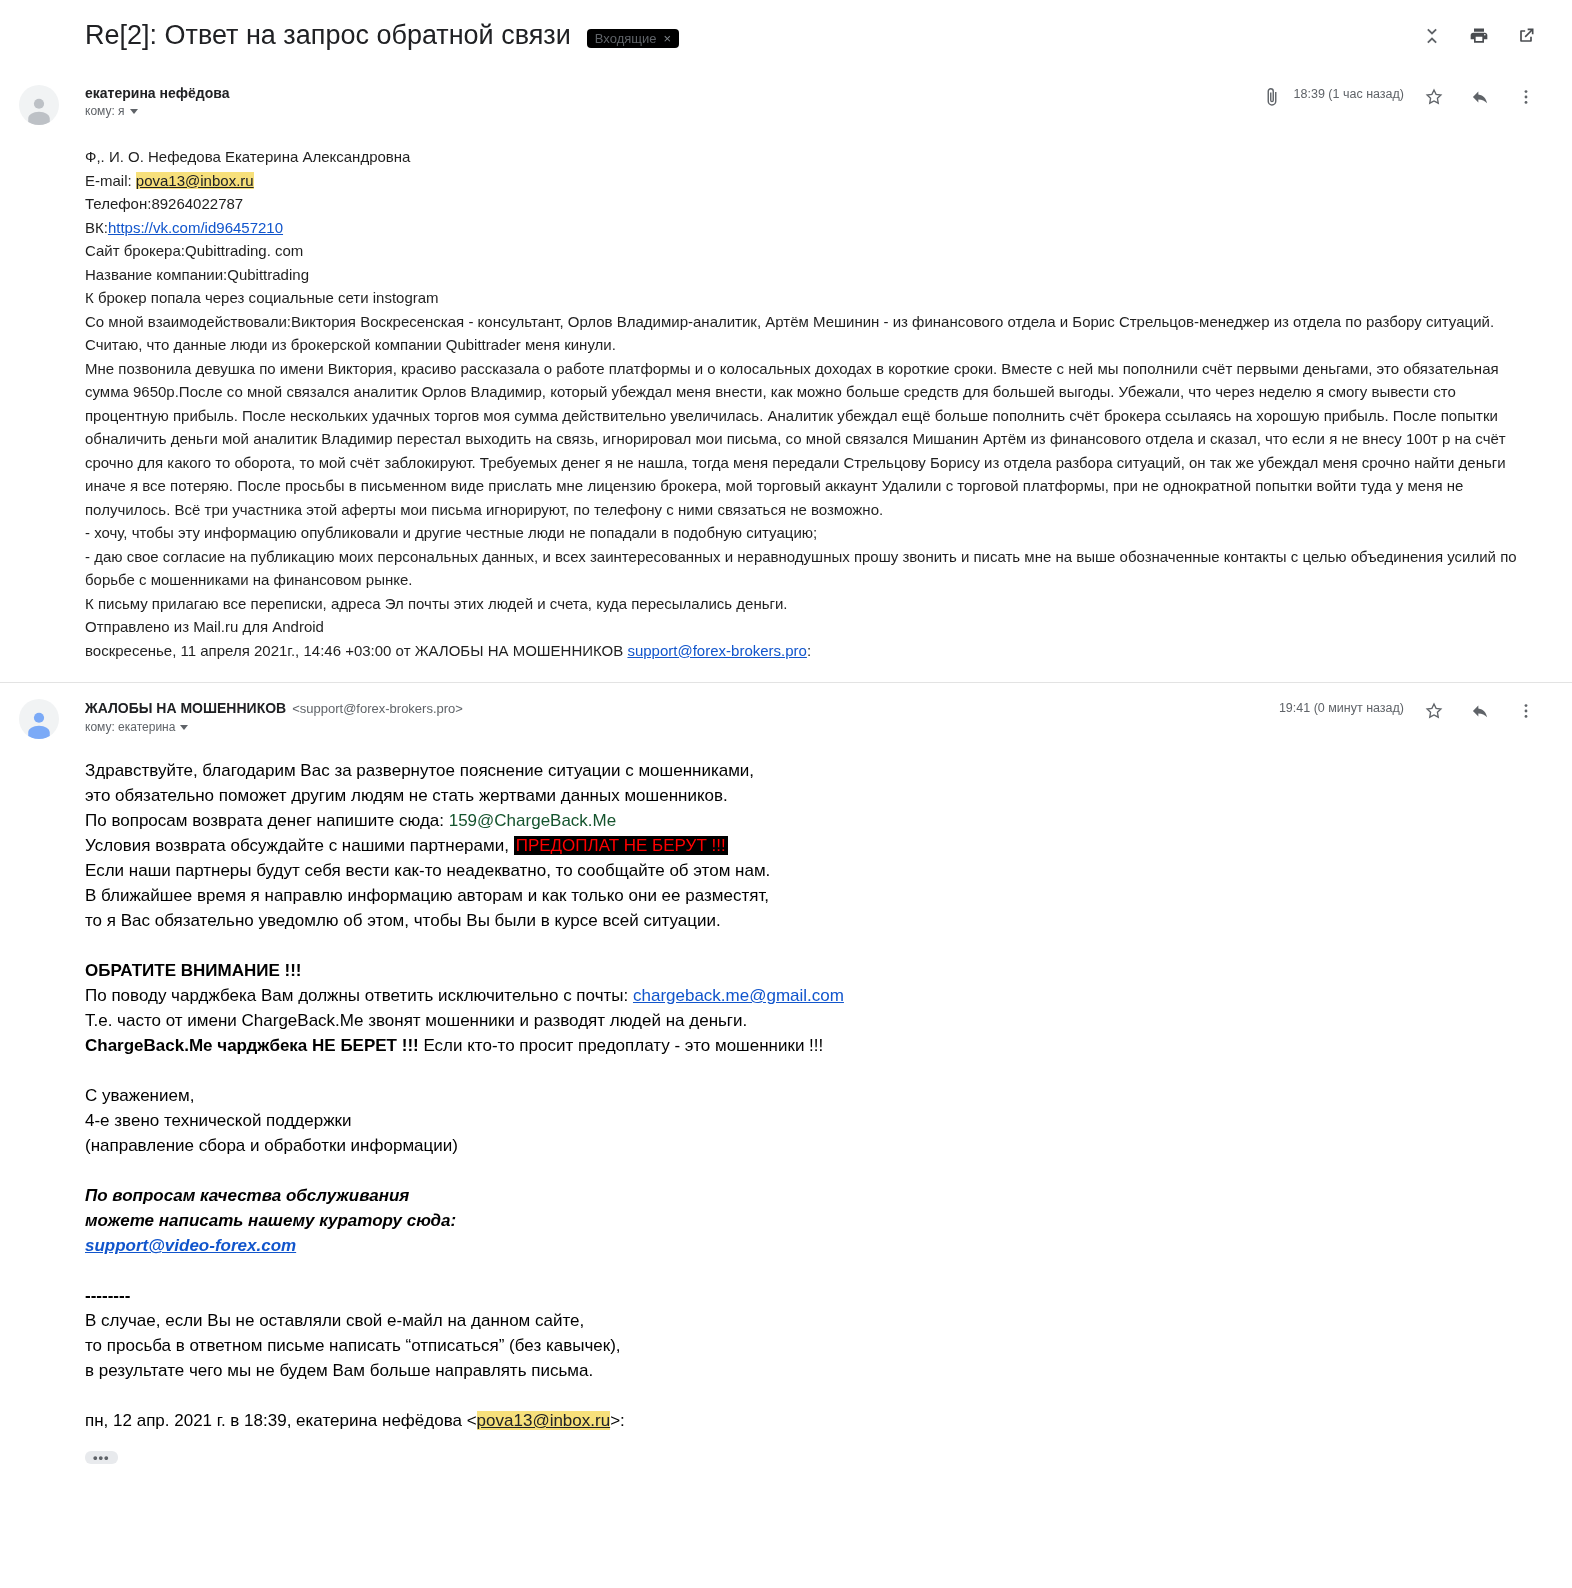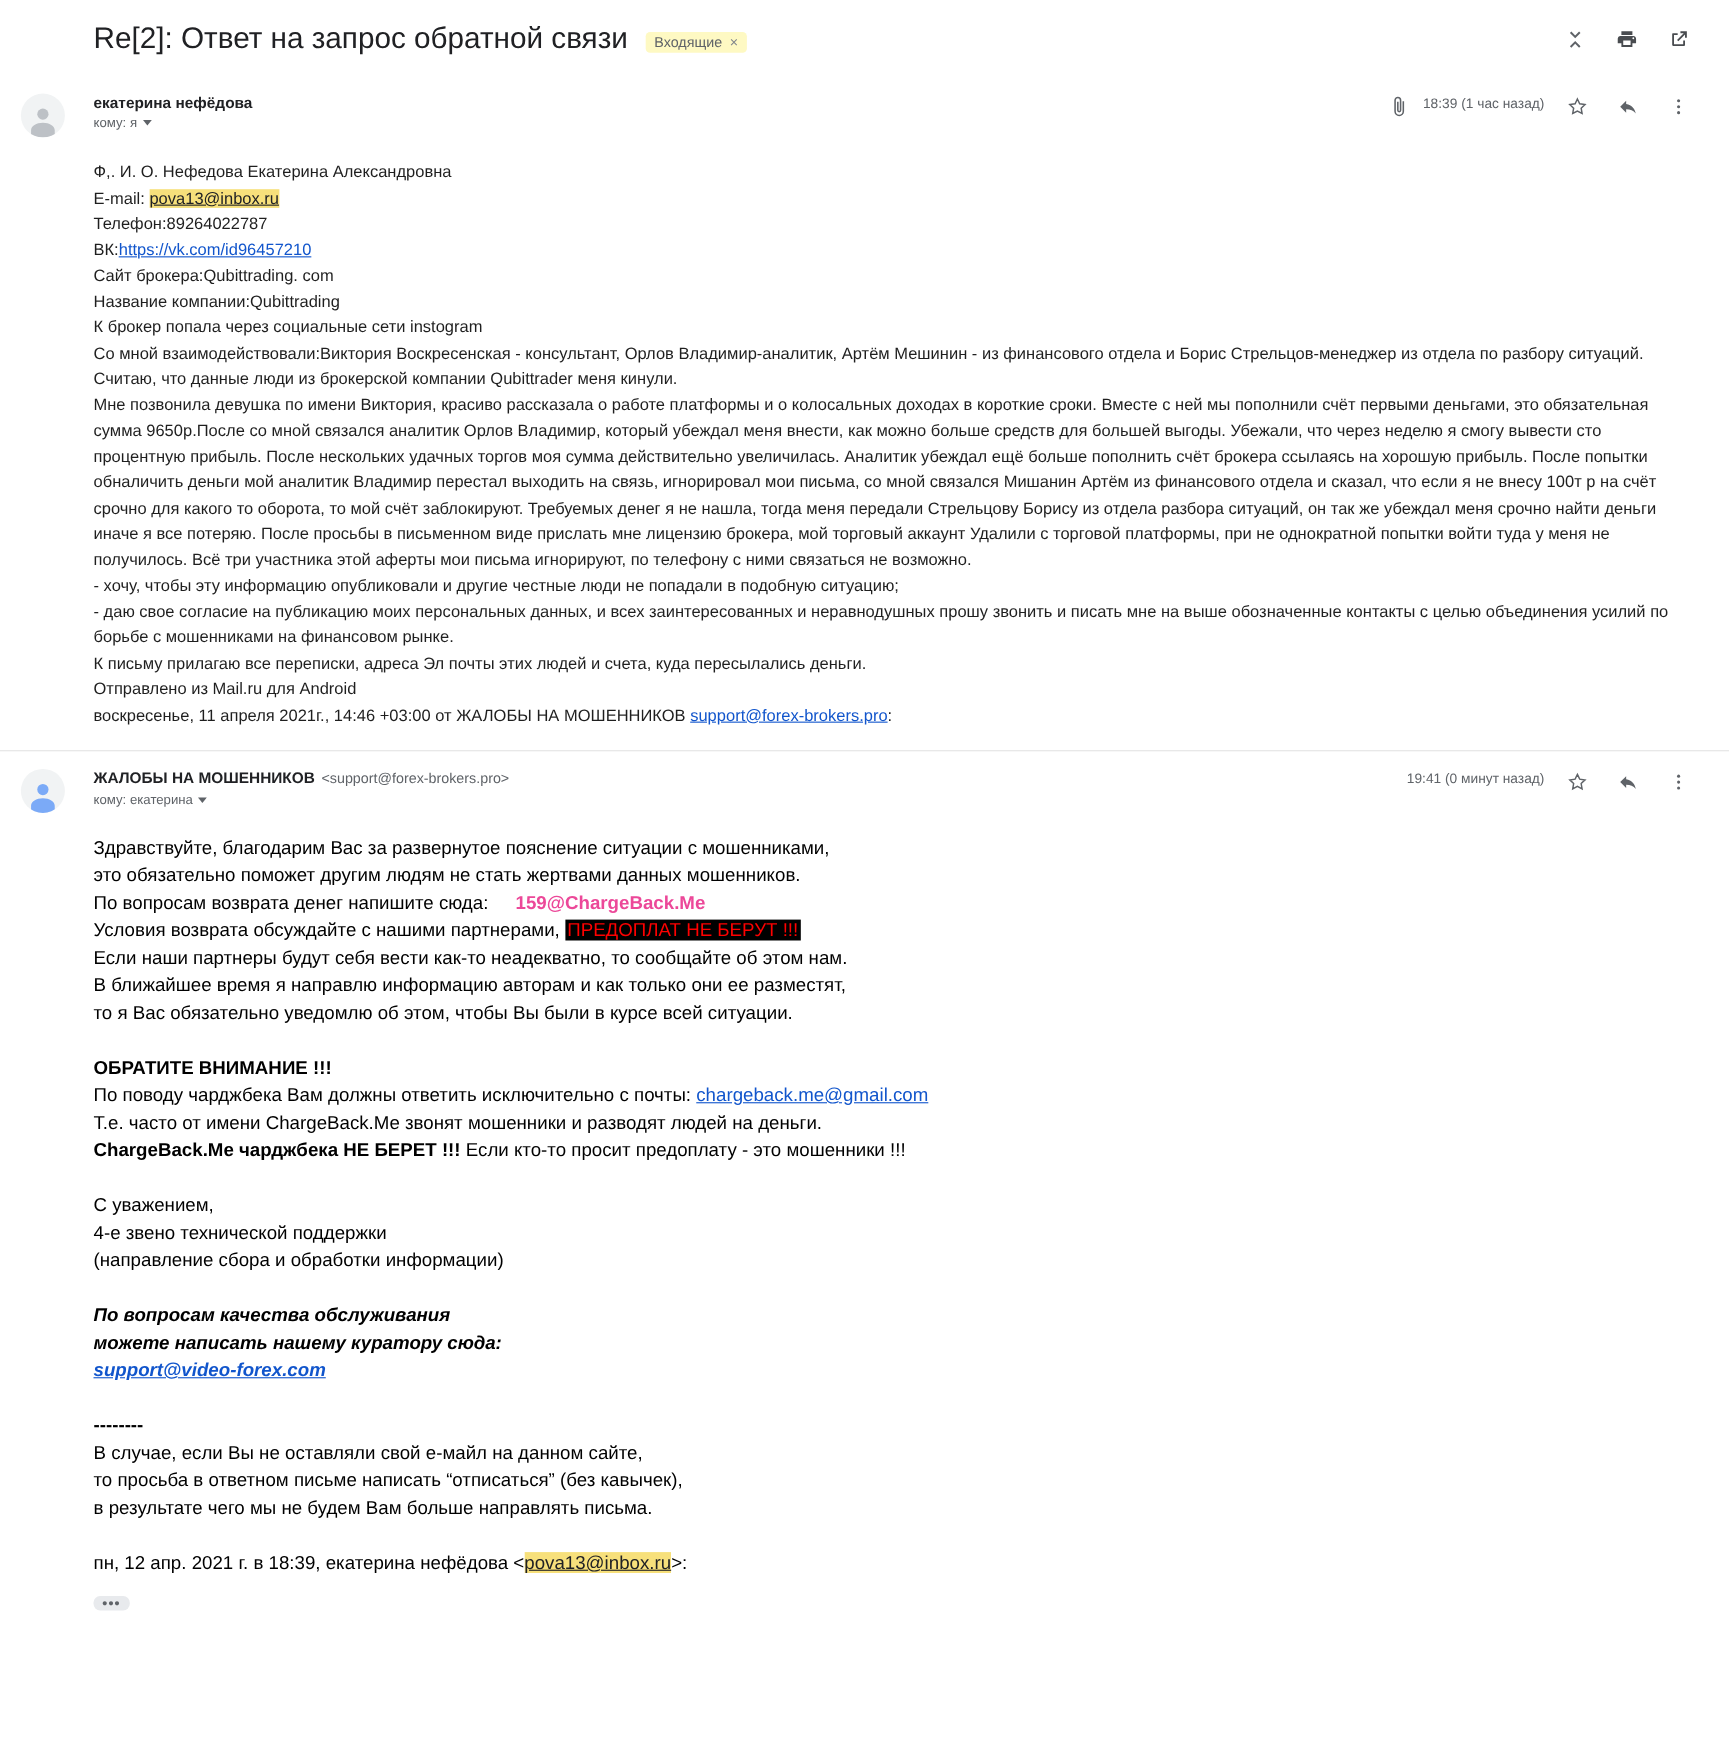--- a/index.html
+++ b/index.html
@@ -6,21 +6,21 @@
   html,body { background:#ffffff; }
   body {
     width:1572px; height:1588px; overflow:hidden; position:relative;
     font-family:"Liberation Sans","DejaVu Sans",sans-serif;
     color:#202124;
   }
   
   .subject-row { display:flex; align-items:center; padding:20px 36px 0 85px; }
   .subject { font-size:27px; font-weight:400; color:#202124; white-space:nowrap; }
   .chip {
-    margin-left:16px; background:#fef9c3; color:#5f6368; font-size:13px;
+    margin-left:16px; background:#000000; color:#5f6368; font-size:13px;
     padding:2px 8px; border-radius:4px; display:inline-flex; align-items:center; gap:7px;
     white-space:nowrap; cursor:default; margin-top:6px;
   }
   .chip-x { color:#80868b; font-size:13px; }
   .header-icons { margin-left:auto; display:flex; gap:27px; align-items:center; }
   .hicon { width:20px; height:20px; display:inline-flex; }
   
   .message { display:flex; padding:0 36px 0 19px; }
   .m1 { margin-top:34px; }
   .m2 { margin-top:16px; }
@@ -38,21 +38,21 @@
   .meta .micon { width:20px; height:20px; display:inline-flex; margin-left:26px; }
   .meta .clip { margin-right:12px; margin-left:0; }
   
   .body1 { margin-top:27px; font-size:15px; line-height:23.5px; color:#1f1f1f; }
   .body2 { margin-top:24px; font-size:17px; line-height:25px; color:#000; }
   .ln { white-space:normal; }
   .blank { height:25px; }
   a.link { color:#1155cc; text-decoration:underline; cursor:pointer; }
   a.hl-link { background:#f7e07b; color:#202124; text-decoration:underline; cursor:pointer; }
   .b { font-weight:700; }
-  .navy { color:#ec4899; font-weight:700;margin-left:20px; }
+  .navy { color:#14532d; font-weight:400; }
   .alert { color:#ff0000; font-weight:400; background:#000000; padding:0 2px; }
   .it { font-style:italic; font-weight:700; }
   a.it-link { color:#1155cc; text-decoration:underline; font-style:italic; font-weight:700; cursor:pointer; }
   .divider { border-top:1px solid #e3e3e3; margin-top:20px; }
   .trimmed {
     display:inline-flex; align-items:center; justify-content:center;
     margin:18px 0 0 85px; background:#e8eaed; color:#5f6368;
     border-radius:6px; height:13px; padding:0 8px; font-size:13px; line-height:10px;
     letter-spacing:1px; cursor:pointer; font-weight:700;
   }

